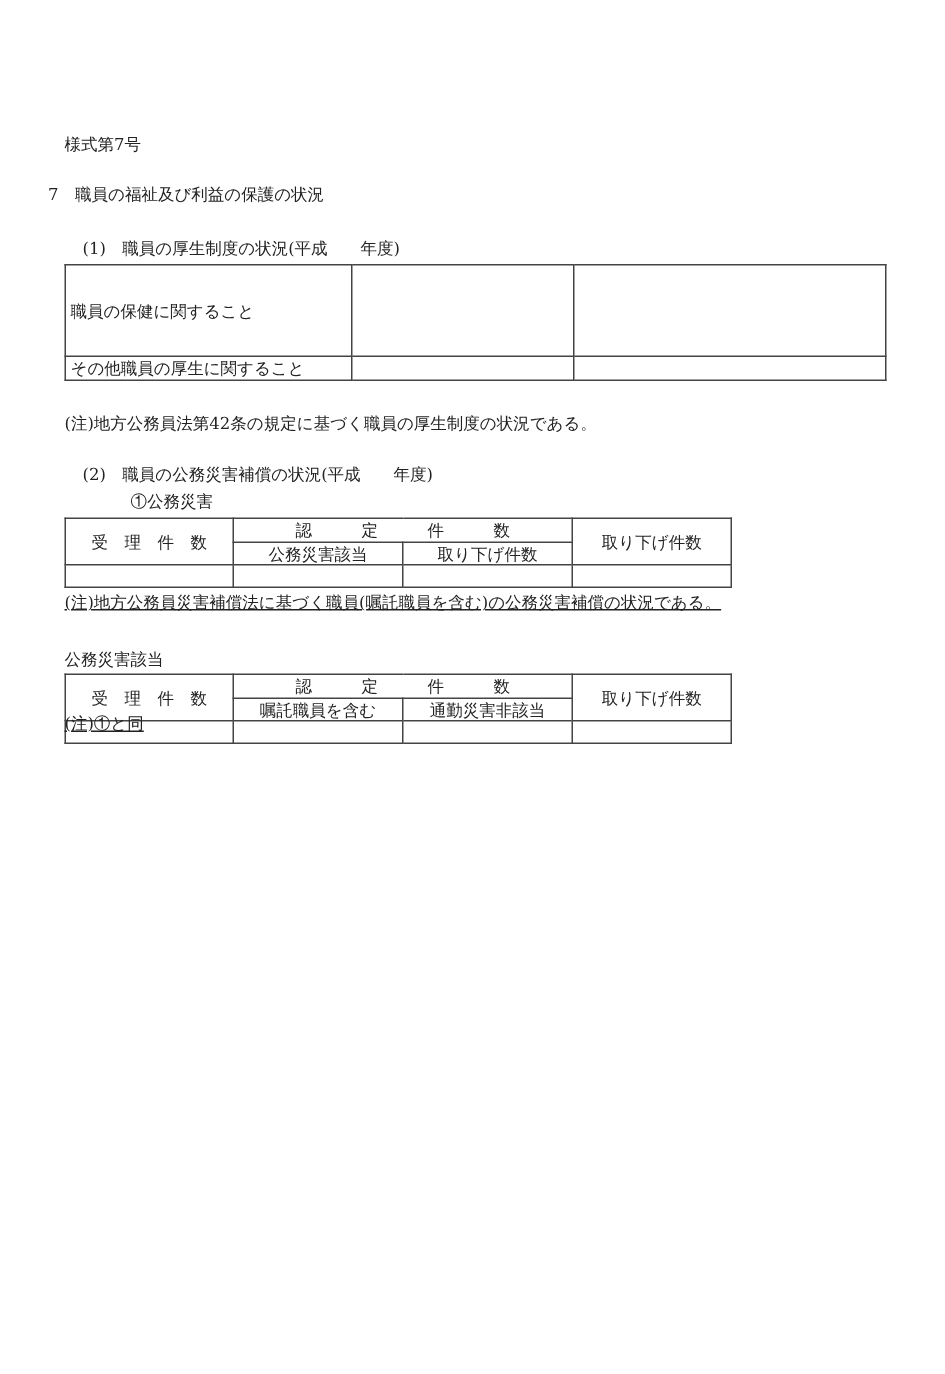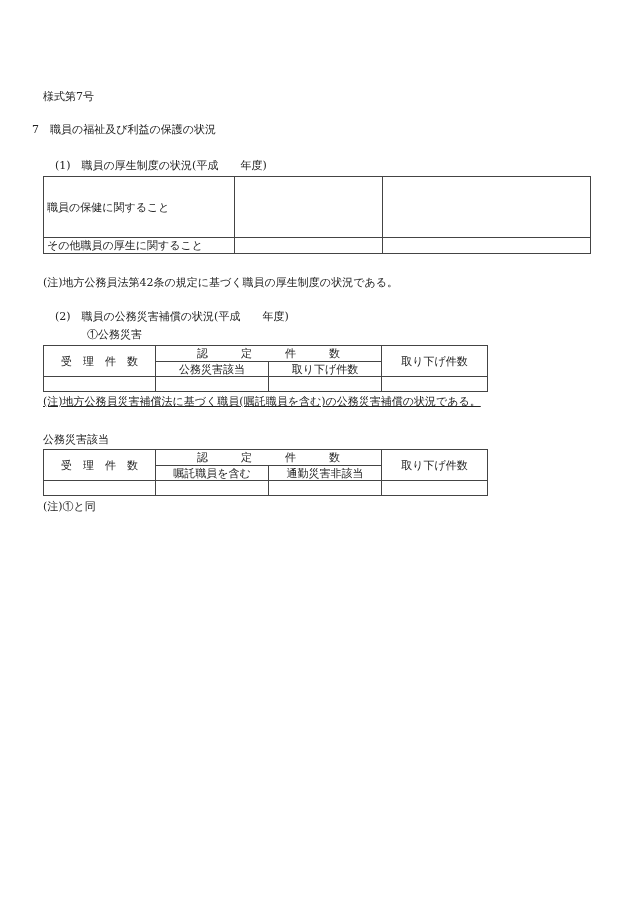--- a/index.html
+++ b/index.html
@@ -86,13 +86,13 @@
     <td class="c">通勤災害非該当</td>
   </tr>
   <tr style="height:15px;">
     <td></td>
     <td></td>
     <td></td>
     <td></td>
   </tr>
 </tbody>
   </table>
-<div class="abs" style="left:43px;top:500px;">(注)①と同</div>
+<div class="abs" style="left:43px;top:476px;text-decoration:underline;">(注)①と同</div>
 
 </body></html>

